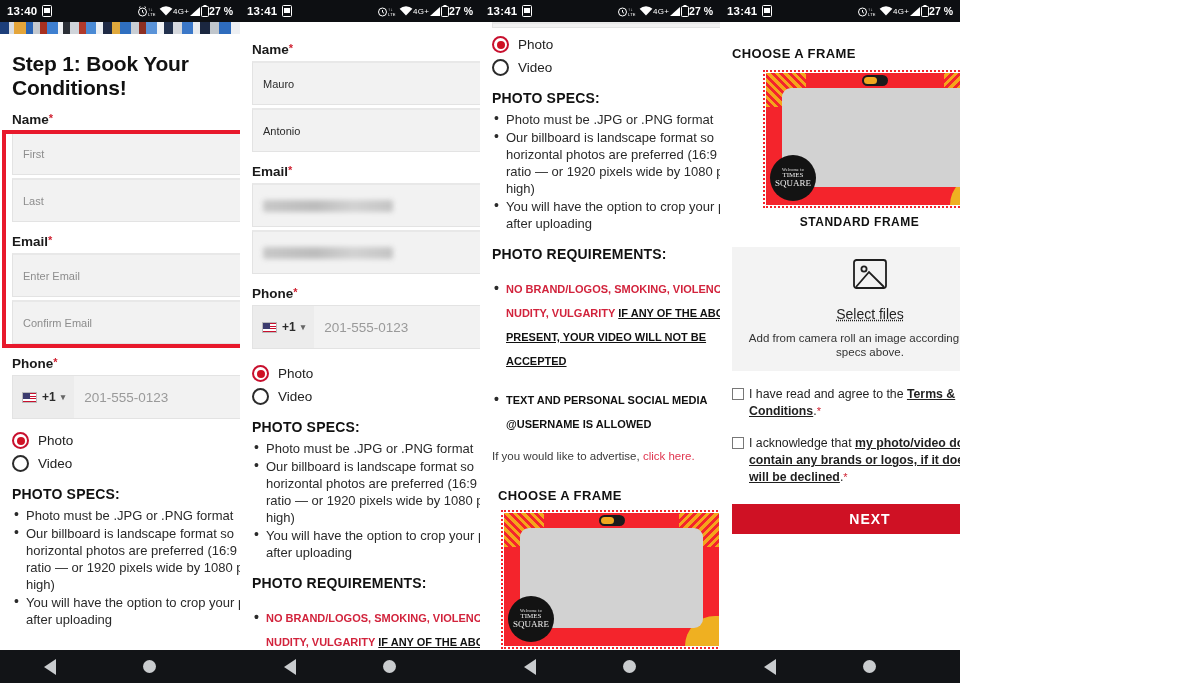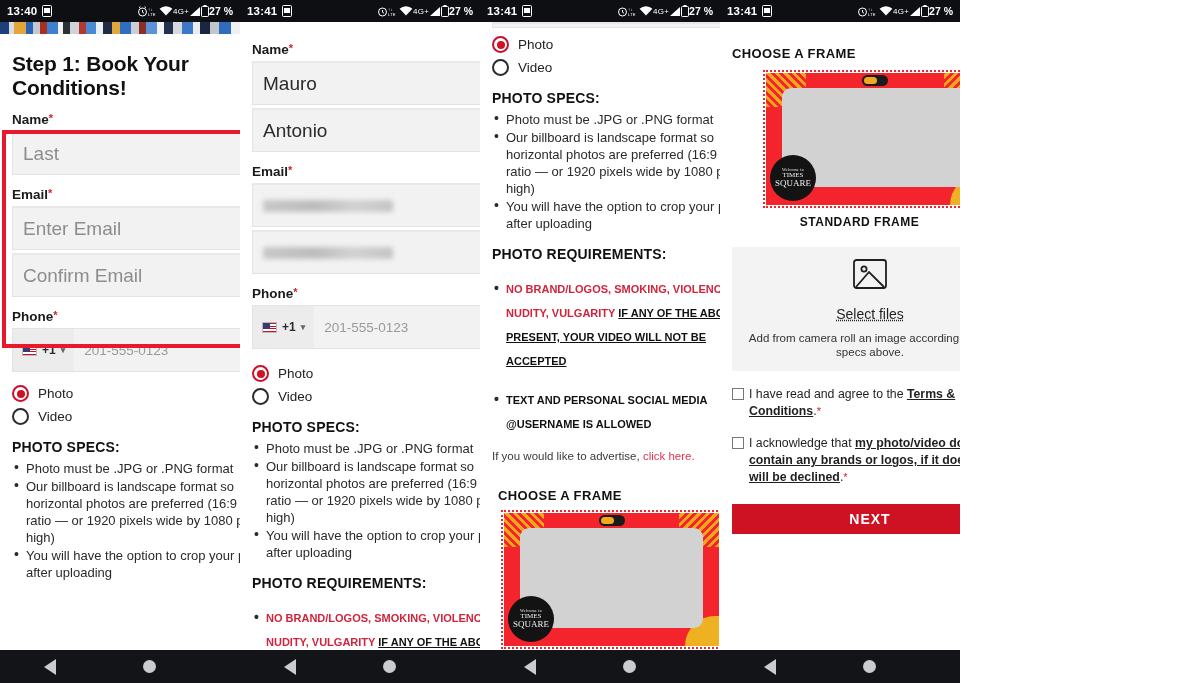--- a/index.html
+++ b/index.html
@@ -41,21 +41,21 @@
        #eceff2 96px 103px, #1f2a44 103px 112px, #dfa83c 112px 120px, #2f6fc0 120px 131px,
        #c9ced4 131px 139px, #8c2f22 139px 146px, #5a93d8 146px 157px, #f2f4f6 157px 164px,
        #22314d 164px 173px, #d6d9de 173px 182px, #3b78c8 182px 193px, #e8ebef 193px 200px,
        #1b2740 200px 210px, #c0c6cc 210px 219px, #2e6cbd 219px 231px, #eef0f3 231px 240px,
        #243352 240px 250px, #cdd2d8 250px 259px, #3a7ac9 259px 271px, #f1f3f5 271px 280px,
        #1e2c48 280px 290px, #ccd1d7 290px 300px); }
   .label { font-size:13.5px; font-weight:700; color:#1a1a1a; margin:12px 0 4px; }
   .req { color:#cf2030; font-size:11px; vertical-align:top; }
   .field { background:#f2f2f2; border:1px solid #e3e3e3; border-top:2px solid #e8e8e8;
     height:44px; display:flex; align-items:center; padding:0 10px;
-    font-size:19px; color:#8d8d8d; margin-bottom:3px; }
+    font-size:11px; color:#8d8d8d; margin-bottom:3px; }
   .field.filled { color:#2b2b2b; }
   .field .blurred { display:inline-block; height:12px; width:130px; border-radius:2px;
     background:linear-gradient(90deg,#c8c8c8,#bcbcbc 40%,#d2d2d2 70%,#c4c4c4);
     filter:blur(2.4px); }
   .phonefield { background:#f2f2f2; border:1px solid #e3e3e3; height:44px;
     display:flex; align-items:center; font-size:13.5px; color:#8d8d8d; }
   .phone-cc { display:flex; align-items:center; gap:5px; height:100%;
     padding:0 9px; background:#ececec; font-size:12px; color:#2b2b2b; font-weight:700;}
   .flag { width:15px; height:11px; display:inline-block; position:relative;
     background:linear-gradient(#c8102e 0 14%, #fff 14% 28%, #c8102e 28% 42%,
@@ -188,20 +188,21 @@
         <span class="sb-batt">27 %</span>
       </div>
     </div>
 
     <div class="content">
       <div class="imgstrip"></div>
       <div style="height:18px"></div>
       <h1 style="font-size:21px;font-weight:800;color:#111;letter-spacing:-.2px">Step 1: Book Your Conditions!</h1>
 
       <div class="label"><span>Name</span><span class="req">*</span></div>
+      <div class="field">First</div>
       <div class="field">Last</div>
 
       <div class="label"><span>Email</span><span class="req">*</span></div>
       <div class="field">Enter Email</div>
       <div class="field">Confirm Email</div>
 
       <div class="label"><span>Phone</span><span class="req">*</span></div>
       <div class="phonefield">
         <div class="phone-cc">
           <span class="flag"></span>

